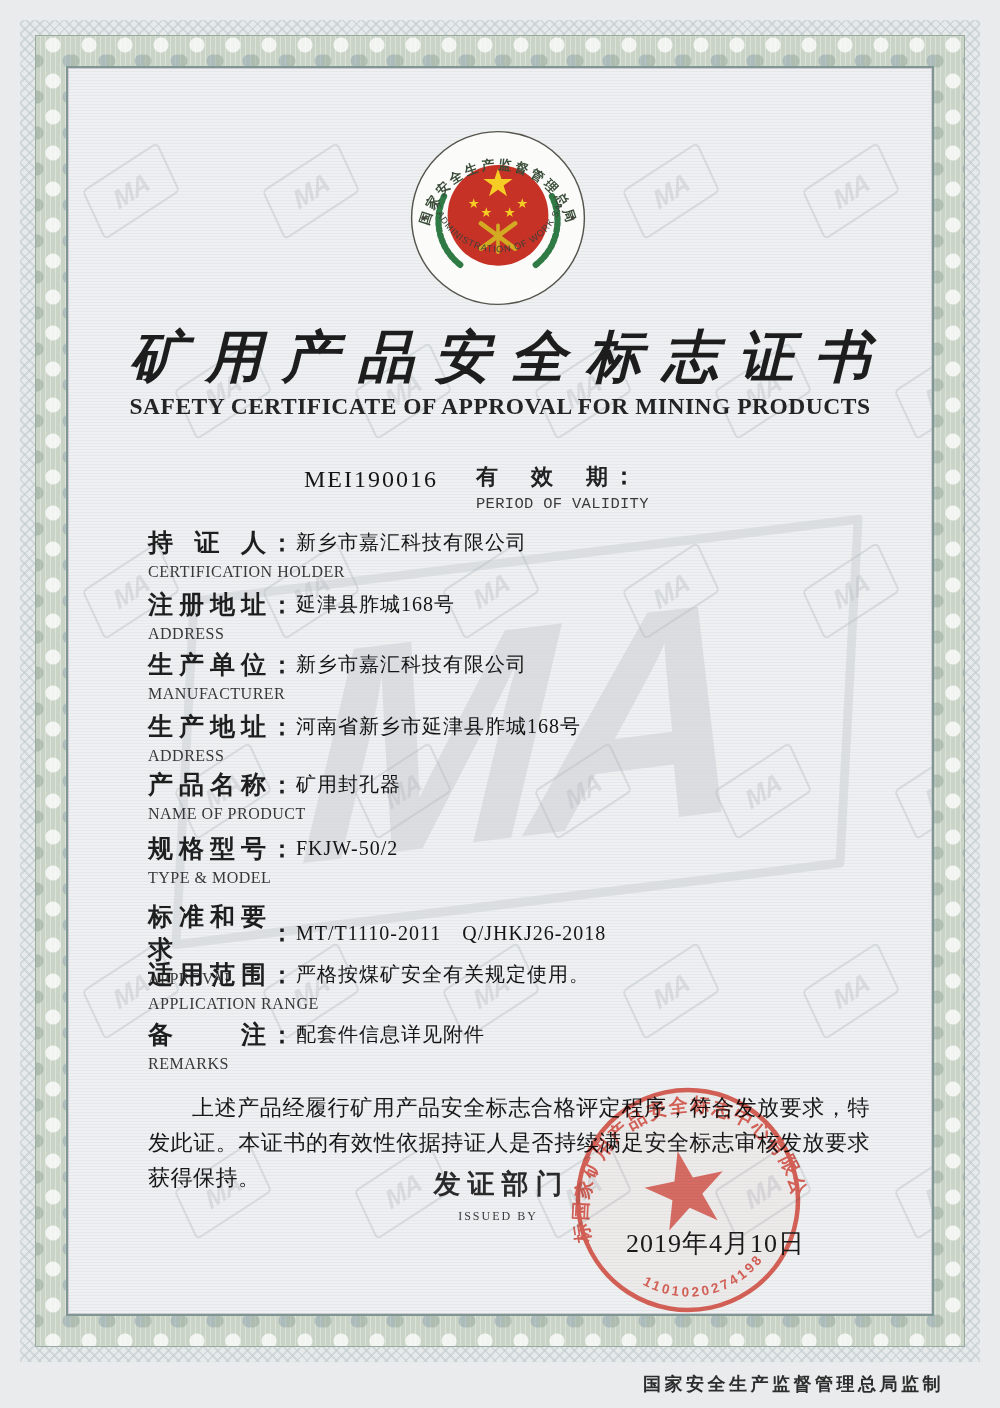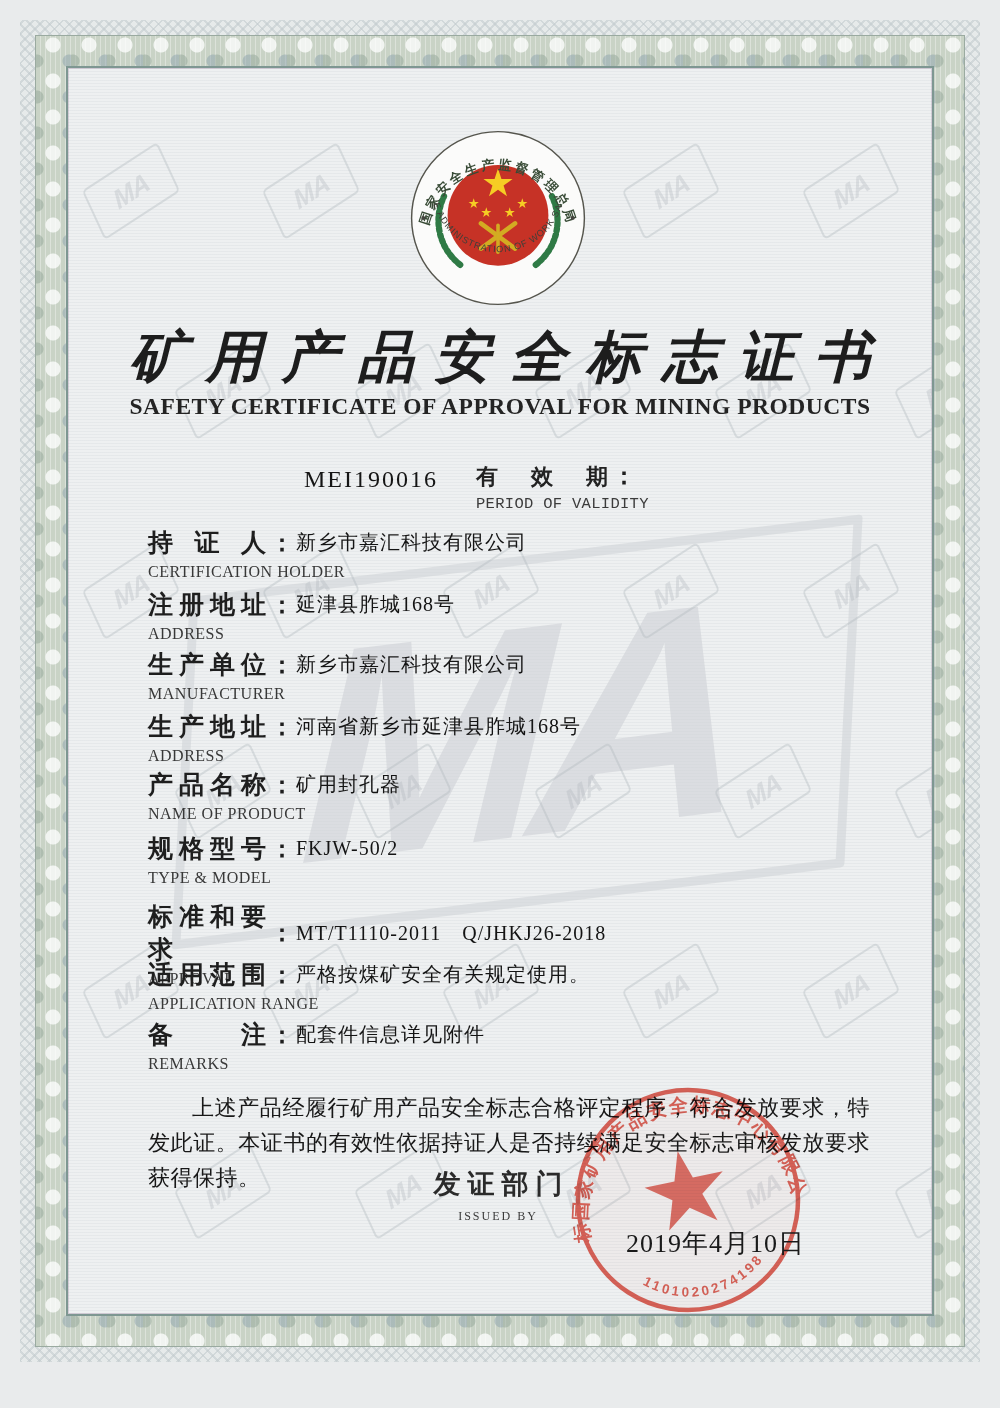--- a/index.html
+++ b/index.html
@@ -336,13 +336,14 @@
             </g>
           </svg>
 
           <div class="issue-date">2019年4月10日</div>
 
         </div>
       </div>
     </div>
   </div>
 
+  <div class="footer">国家安全生产监督管理总局监制</div>
 </div>
 
 </body></html>

